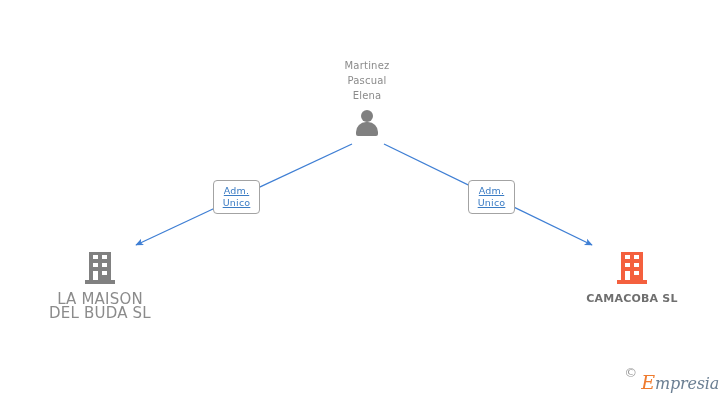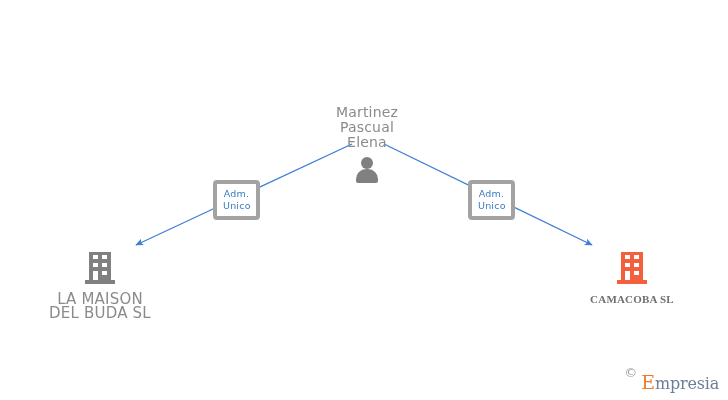--- a/index.html
+++ b/index.html
@@ -28,26 +28,25 @@
 
   
   .person-node {
     position: absolute;
     left: 297px;
     top: 58px;
     width: 140px;
     text-align: center;
   }
   .person-name {
-    font-size: 14px;
+    font-size: 10px;
     line-height: 15px;
     color: #8b8b8b;
     letter-spacing: 0.2px;
     white-space: pre-line;
-    margin-top: 47px;
   }
   .person-icon {
     margin: 7px auto 0;
     width: 28px;
     height: 26px;
     position: relative;
   }
   .person-icon .head {
     position: absolute;
     left: 8px;
@@ -115,55 +114,57 @@
   .bld.gray   { color: #808080; }
   .bld.orange { color: #f4603e; }
 
   .company-label {
     font-size: 15px;
     line-height: 14px;
     letter-spacing: 0.2px;
     white-space: pre-line;
   }
   .company-label.gray-normal { color: #8b8b8b; font-weight: normal; }
-  .company-label.gray-bold   { color: #6f6f6f; font-weight: bold; font-size: 11px; font-family: Liberation Serif, serif; }
+  .company-label.gray-bold   { color: #6f6f6f; font-weight: bold; font-size: 11px; }
 
   
   .rel-chip {
     position: absolute;
     box-sizing: border-box;
     background: #ffffff;
-    border: 4px solid #a3a3a3;
+    border: 1px solid #a3a3a3;
     border-radius: 4px;
     color: #3b7cc4;
     font-size: 9.5px;
     line-height: 12px;
     text-align: center;
     padding: 4px 6px 4px;
     white-space: pre-line;
     letter-spacing: 0.2px;
+    text-decoration: underline;
   }
   .rel-chip.left  { left: 213px; top: 180px; width: 47px; }
   .rel-chip.right { left: 468px; top: 180px; width: 47px; }
 
   
   .watermark {
     position: absolute;
     right: 9px;
     bottom: 7px;
     display: flex;
     align-items: center;
     gap: 4px;
   }
   .watermark .copy {
     font-size: 13px;
     color: #9a9a9a;
   }
   .watermark .brand {
     font-family: "DejaVu Serif", "Liberation Serif", serif;
+    font-style: italic;
     font-size: 16px;
     color: #6b7f93;
     letter-spacing: -0.2px;
     margin-top: 20px;
   }
   .watermark .brand .cap {
     color: #ef7b2e;
     font-size: 19px;
   }
 </style>

